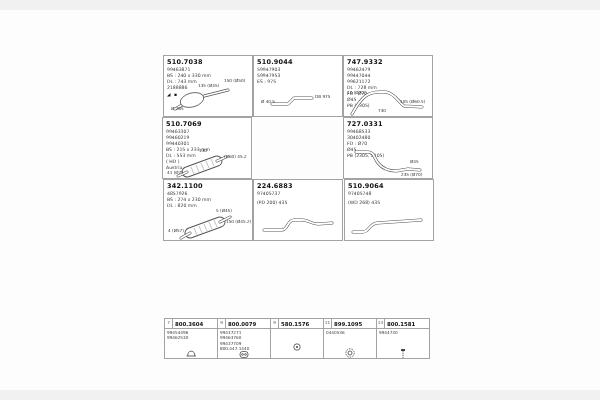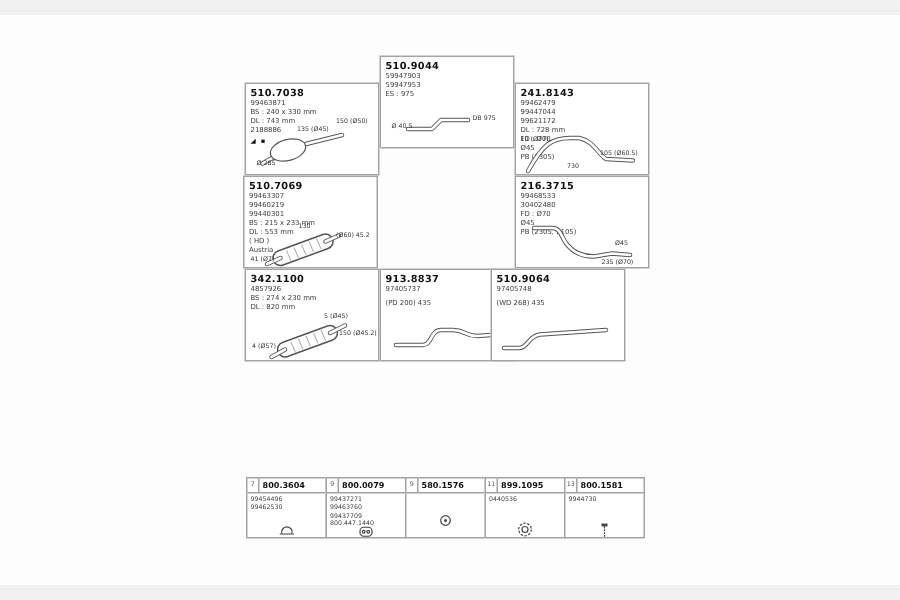--- a/index.html
+++ b/index.html
@@ -47,35 +47,35 @@
       <path class="tube-i" d="M40 18 L64 12"></path>
     <path class="tube-o" d="M18 27 L11 31"></path>
       <path class="tube-i" d="M18 27 L11 31"></path>
     <ellipse cx="28" cy="22" rx="12" ry="7" transform="rotate(-15 28 22)" fill="#fff" stroke="#555" stroke-width="0.8"></ellipse>
   </svg>
   <span class="dlabel" style="left:34px;top:27px">135 (Ø45)</span>
   <span class="dlabel" style="left:60px;top:22px">150 (Ø50)</span>
   <span class="dlabel" style="left:7px;top:50px">Ø 285</span>
 </div>
 
-<div class="cell" style="left:253px;top:37px">
+<div class="cell" style="left:253px;top:55px">
   <div class="code">510.9044</div>
   <div class="ln">59947903</div>
   <div class="ln">59947953</div>
   <div class="ln">ES : 975</div>
   <svg class="diag" style="top:30px" width="90" height="30">
     <path class="tube-o" d="M18 18 L34 18 L40 12 L58 12"></path>
     <path class="tube-i" d="M18 18 L34 18 L40 12 L58 12"></path>
   </svg>
   <span class="dlabel" style="left:7px;top:43px">Ø 40.5</span>
   <span class="dlabel" style="left:61px;top:38px">DB 975</span>
 </div>
 
 <div class="cell" style="left:343px;top:55px">
-  <div class="code">241.8143</div>
+  <div class="code">747.9332</div>
   <div class="ln">99462479</div>
   <div class="ln">99447044</div>
   <div class="ln">99621172</div>
   <div class="ln">DL : 728 mm</div>
   <div class="ln">FD : Ø70</div>
   <div class="ln">Ø45</div>
   <div class="ln">PB (2305)</div>
   <svg class="diag" style="top:28px" width="90" height="34">
     <path class="tube-o" d="M8 30 C18 12 24 8 36 8 L42 8 C52 10 54 18 60 22 L78 23"></path>
     <path class="tube-i" d="M8 30 C18 12 24 8 36 8 L42 8 C52 10 54 18 60 22 L78 23"></path>
@@ -106,21 +106,21 @@
       <path class="tube-i" d="M54 15 L63 11"></path>
     <path class="tube-o" d="M24 26 L15 30"></path>
       <path class="tube-i" d="M24 26 L15 30"></path>
   </svg>
   <span class="dlabel" style="left:36px;top:30px">130</span>
   <span class="dlabel" style="left:61px;top:36px">(Ø60) 45.2</span>
   <span class="dlabel" style="left:4px;top:52px">41 (Ø7)</span>
 </div>
 
 <div class="cell" style="left:343px;top:117px">
-  <div class="code">216.3715</div>
+  <div class="code">727.0331</div>
   <div class="ln">99468533</div>
   <div class="ln">30402480</div>
   <div class="ln">FD : Ø70</div>
   <div class="ln">Ø45</div>
   <div class="ln">PB (2305, 2105)</div>
   <svg class="diag" style="top:26px" width="90" height="36">
     <path class="tube-o" d="M12 8 L24 8 C30 8 30 14 34 19 C38 24 44 27 52 27 L64 25 L76 26"></path>
     <path class="tube-i" d="M12 8 L24 8 C30 8 30 14 34 19 C38 24 44 27 52 27 L64 25 L76 26"></path>
   </svg>
   <span class="dlabel" style="left:66px;top:41px">Ø45</span>
@@ -144,30 +144,30 @@
       <path class="tube-i" d="M56 16 L66 11"></path>
     <path class="tube-o" d="M26 27 L17 32"></path>
       <path class="tube-i" d="M26 27 L17 32"></path>
   </svg>
   <span class="dlabel" style="left:52px;top:28px">5 (Ø45)</span>
   <span class="dlabel" style="left:62px;top:39px">150 (Ø45.2)</span>
   <span class="dlabel" style="left:4px;top:48px">4 (Ø57)</span>
 </div>
 
 <div class="cell" style="left:253px;top:179px">
-  <div class="code">913.8837</div>
+  <div class="code">224.6883</div>
   <div class="ln">97405737</div>
   <div class="ln" style="margin-top:3px">(PD 200) 435</div>
   <svg class="diag" style="top:30px" width="90" height="30">
     <path class="tube-o" d="M10 20 L28 20 C34 20 33 10 40 10 L48 10 C56 10 56 14 64 14 L78 13"></path>
     <path class="tube-i" d="M10 20 L28 20 C34 20 33 10 40 10 L48 10 C56 10 56 14 64 14 L78 13"></path>
   </svg>
 </div>
 
-<div class="cell" style="left:327px;top:179px">
+<div class="cell" style="left:344px;top:179px">
   <div class="code">510.9064</div>
   <div class="ln">97405748</div>
   <div class="ln" style="margin-top:3px">(WD 268) 435</div>
   <svg class="diag" style="top:30px" width="90" height="30">
     <path class="tube-o" d="M8 22 L18 22 C24 22 24 14 32 13 L76 10"></path>
     <path class="tube-i" d="M8 22 L18 22 C24 22 24 14 32 13 L76 10"></path>
   </svg>
 </div>
 
 <div class="pt-col" style="left:164px">

